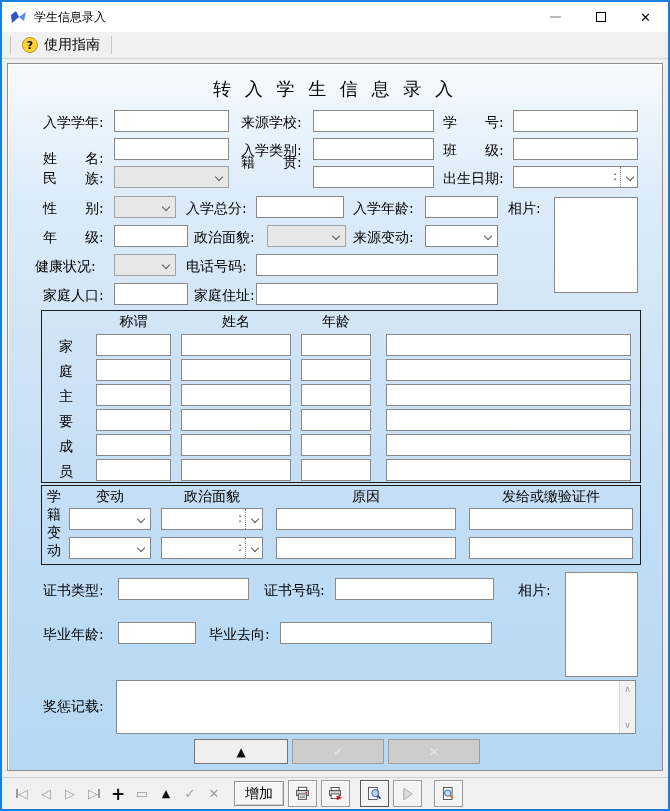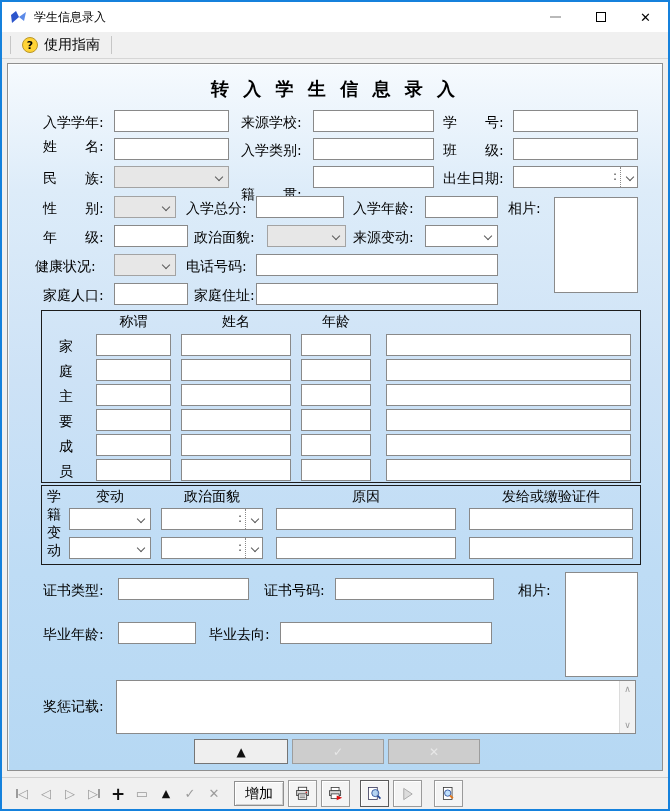--- a/index.html
+++ b/index.html
@@ -18,21 +18,21 @@
   .menubar{height:27px;background:#f0f0f0;border-bottom:1px solid #d6d6d6;display:flex;align-items:center;padding-left:6px;}
   .menu-item{display:flex;align-items:center;gap:6px;padding:0 9px;height:24px;font-size:14px;color:#000;}
   .menu-sep{width:1px;height:18px;background:#c6c6c6;margin:0 2px;}
   .help-icon{width:16px;height:16px;border-radius:50%;background:#ffd335;border:1px solid #b9962a;color:#000;
              font-size:11px;font-weight:bold;display:flex;align-items:center;justify-content:center;}
   
   .client{height:718px;padding:4px 5px 6px 5px;background:#f0f0f0;}
   .panel{position:relative;width:656px;height:708px;border:1px solid #8f8f8f;
          box-shadow:inset 1px 1px 0 rgba(255,255,255,.8);
          background:linear-gradient(180deg,#f6fafe 0%,#ddecf9 18%,#cde2f6 45%,#bedcf5 72%,#b6d8f3 100%);}
-  .form-title{position:absolute;top:13px;left:0;right:0;text-align:center;font-size:18px;font-weight:bold;
+  .form-title{position:absolute;top:13px;left:0;right:0;text-align:center;font-size:18px;font-weight:normal;
               letter-spacing:4px;color:#000;}
   .lbl{position:absolute;font-size:14px;color:#000;white-space:pre;line-height:16px;}
   .inp{position:absolute;height:22px;background:#fff;border:1px solid #898989;font-size:13px;padding:0 3px;
        font-family:"DejaVu Sans",sans-serif;}
   .combo{position:absolute;height:22px;background:#e7e7e7;border:1px solid #a3a3a3;}
   .chev{position:absolute;right:6px;top:7px;width:6px;height:6px;border-right:1.5px solid #5a5a5a;
         border-bottom:1.5px solid #5a5a5a;transform:rotate(45deg);}
   .dtp{position:absolute;height:22px;background:#fff;border:1px solid #898989;}
   .dtp-colon{position:absolute;right:20px;top:2px;font-size:12px;color:#444;}
   .dtp-btn{position:absolute;right:0;top:0;width:17px;height:100%;border-left:1px dotted #8a8a8a;}
@@ -111,32 +111,32 @@
 
     <div class="form-title">转 入 学 生 信 息 录 入</div>
 
     <span class="lbl" style="left:35px;top:50px">入学学年:</span>
     <input class="inp" style="left: 106px; top: 46px; width: 115px;">
     <span class="lbl" style="left:233px;top:50px">来源学校:</span>
     <input class="inp" style="left: 305px; top: 46px; width: 121px;">
     <span class="lbl" style="left:435px;top:50px">学　　号:</span>
     <input class="inp" style="left: 505px; top: 46px; width: 125px;">
 
-    <span class="lbl" style="left:35px;top:74px">姓　　名:</span>
+    <span class="lbl" style="left:35px;top:86px">姓　　名:</span>
     <input class="inp" style="left: 106px; top: 74px; width: 115px;">
     <span class="lbl" style="left:233px;top:78px">入学类别:</span>
     <input class="inp" style="left: 305px; top: 74px; width: 121px;">
     <span class="lbl" style="left:435px;top:78px">班　　级:</span>
     <input class="inp" style="left: 505px; top: 74px; width: 125px;">
 
     <span class="lbl" style="left:35px;top:106px">民　　族:</span>
     <div class="combo" style="left:106px;top:102px;width:115px">
           <i class="chev"></i>
         </div>
-    <span class="lbl" style="left:233px;top:122px">籍　　贯:</span>
+    <span class="lbl" style="left:233px;top:90px">籍　　贯:</span>
     <input class="inp" style="left: 305px; top: 102px; width: 121px;">
     <span class="lbl" style="left:435px;top:106px">出生日期:</span>
     <div class="dtp" style="left:505px;top:102px;width:125px">
       <span class="dtp-colon">:</span>
       <span class="dtp-btn">
             <i class="chev"></i>
           </span>
     </div>
 
     <span class="lbl" style="left:35px;top:136px">性　　别:</span>

